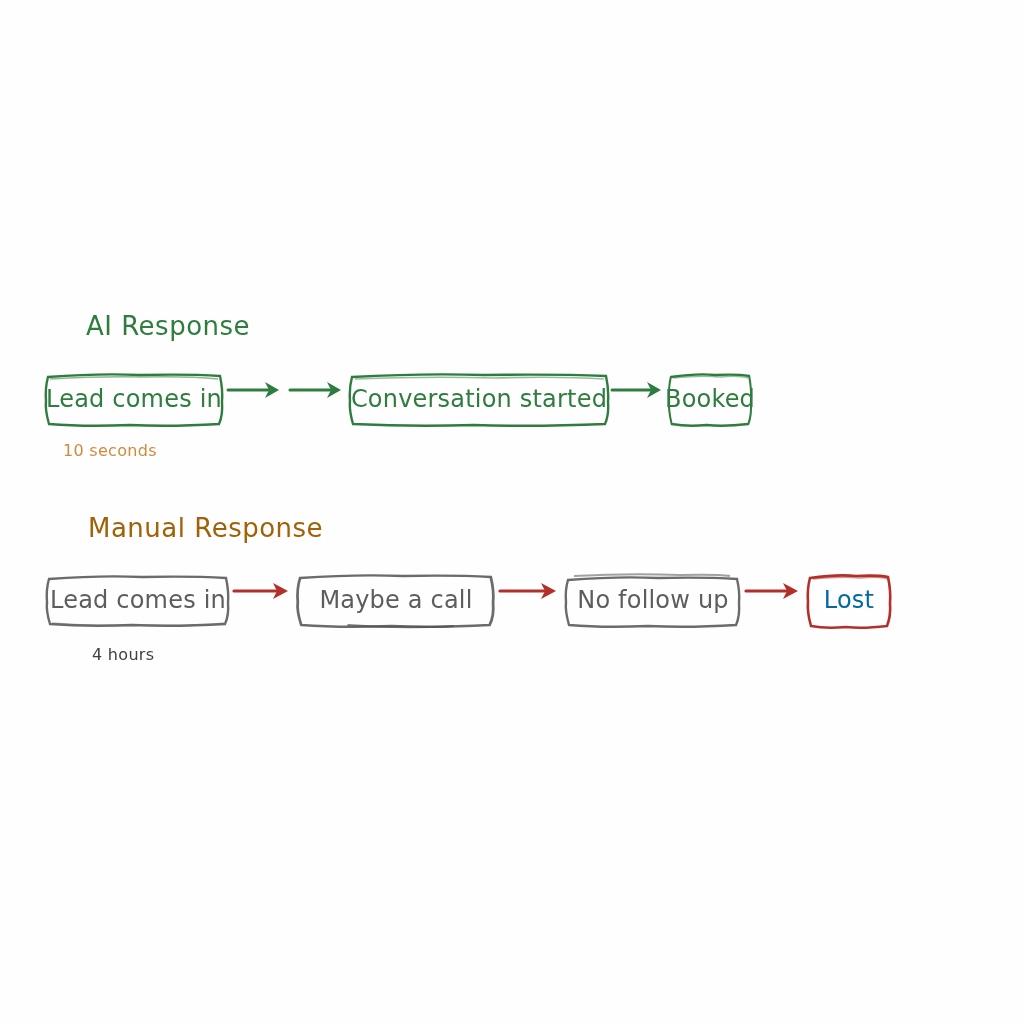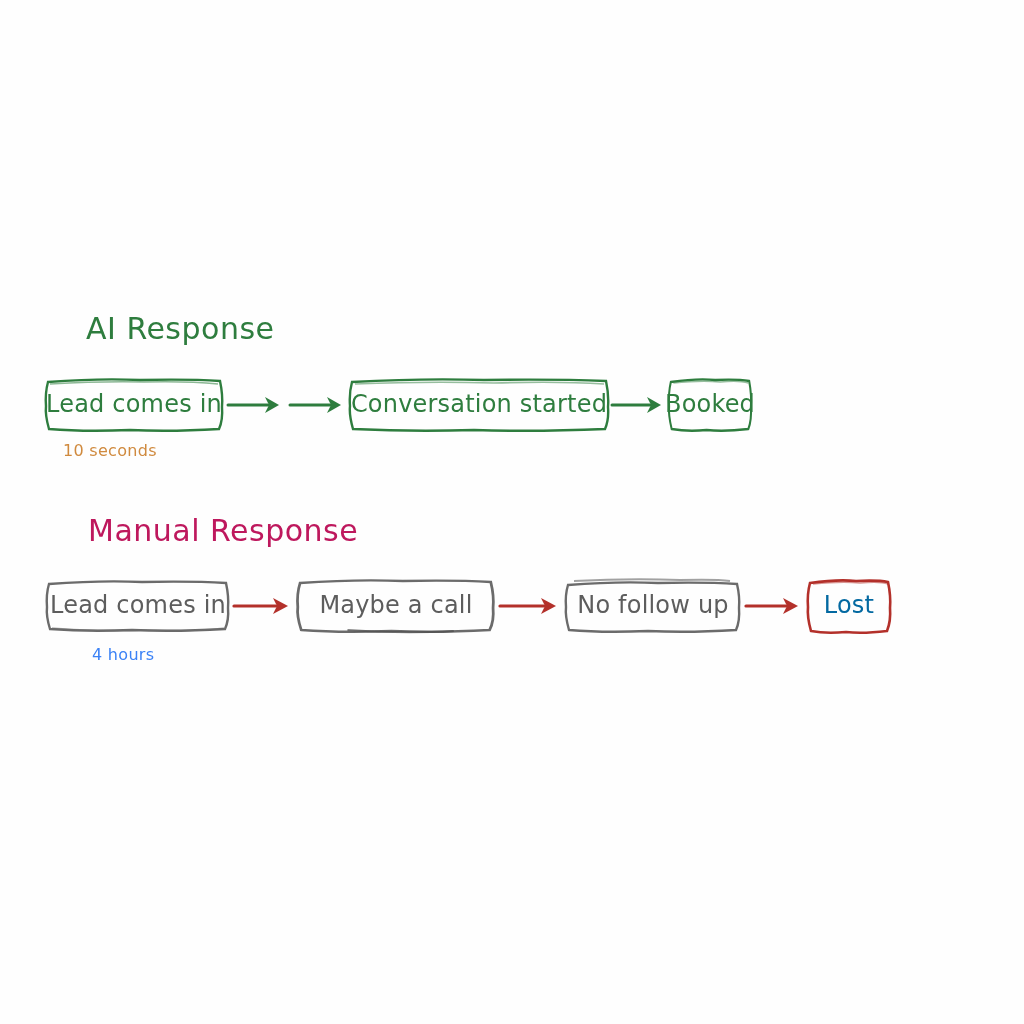--- a/index.html
+++ b/index.html
@@ -16,42 +16,42 @@
   #canvas {
     position: relative;
     width: 1024px;
     height: 1024px;
   }
 
   
   .section-heading {
     position: absolute;
     font-family: "DejaVu Sans", sans-serif;
-    font-size: 30px;
+    font-size: 26px;
     font-weight: 400;
     letter-spacing: 0.5px;
     white-space: nowrap;
   }
   #heading-ai {
     left: 86px;
     top: 311px;
     color: #2e7d3e;
   }
   #heading-manual {
     left: 88px;
     top: 513px;
-    color: #be185d;
+    color: #a16207;
   }
 
   
   .flow-row {
     position: absolute;
     height: 60px;
     display: flex;
-    align-items: center;
+    align-items: flex-start;
   }
   #row-ai     { left: 44px; top: 375px; }
   #row-manual { left: 46px; top: 576px; }
 
   
   .node {
     position: relative;
     display: flex;
     align-items: center;
     justify-content: center;
@@ -97,21 +97,21 @@
     letter-spacing: 0.3px;
   }
   #caption-ai {
     left: 63px;
     top: 441px;
     color: #d08a3e;
   }
   #caption-manual {
     left: 92px;
     top: 645px;
-    color: #3b82f6;
+    color: #404040;
   }
 </style>
 </head>
 <body>
 
 <div id="canvas">
 
   <div class="section-heading" id="heading-ai">AI Response</div>
 
   <div class="flow-row" id="row-ai">

